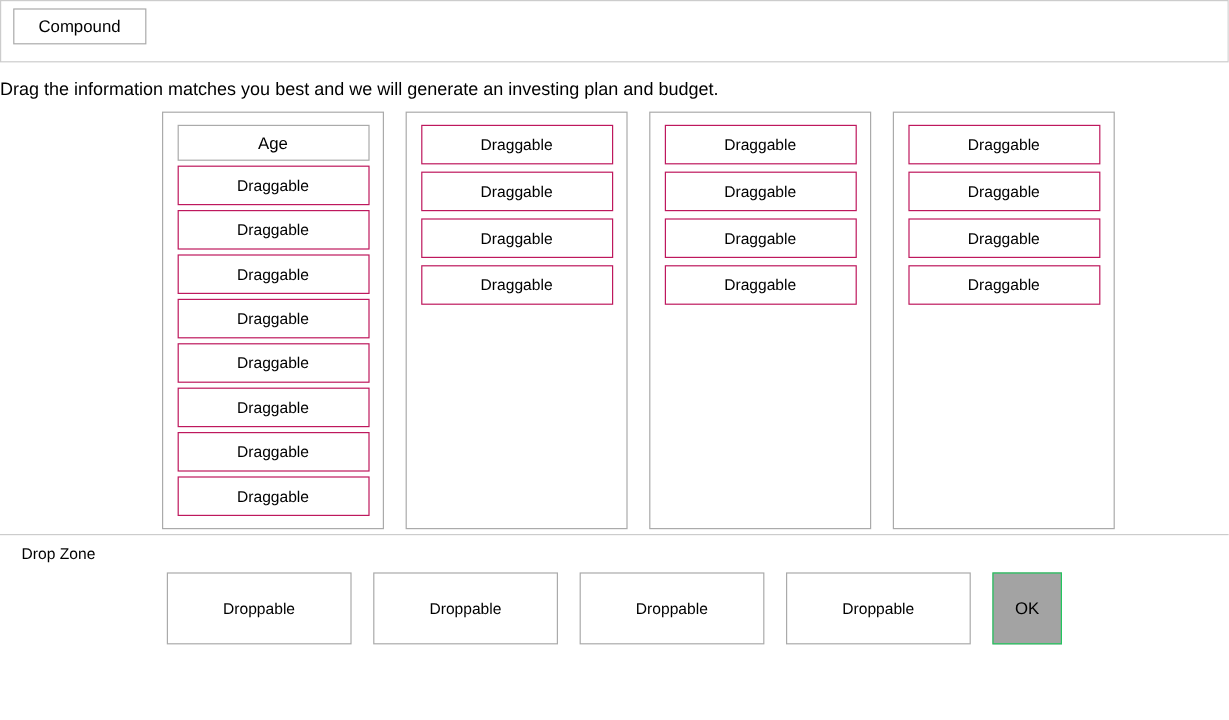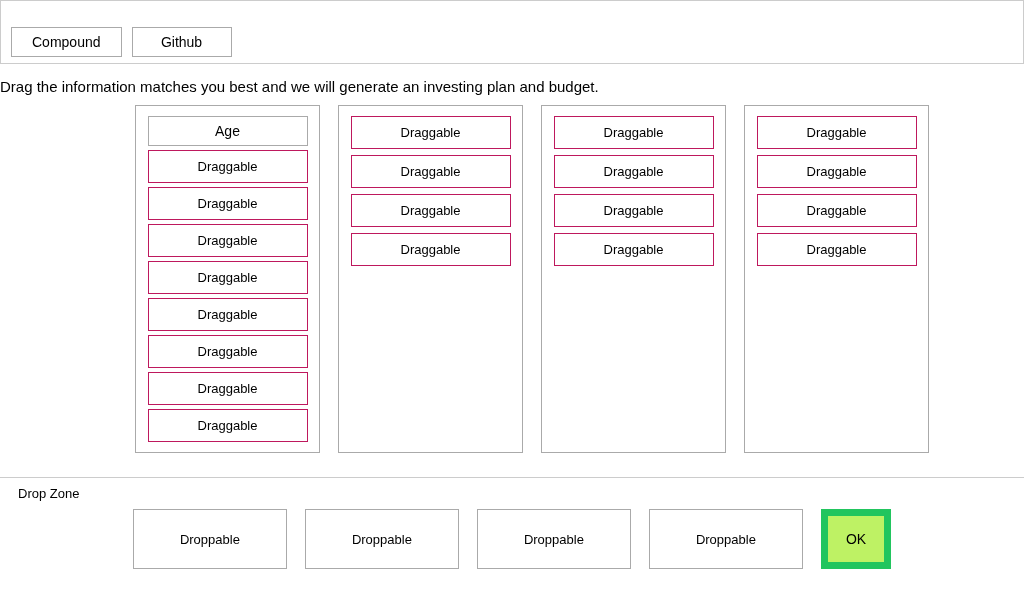--- a/index.html
+++ b/index.html
@@ -12,24 +12,24 @@
     body {
       width: 1024px;
       height: 600px;
       background: #fff;
       overflow: hidden;
     }
 
     
     #header {
       display: flex;
-      align-items: flex-end;
+      align-items: flex-start;
       border: 1px solid #ccc;
       padding: 6px 10px;
-      height: 64px;
+      height: 52px;
       gap: 10px;
     }
 
     .nav-btn {
       border: 1px solid #aaa;
       background: #fff;
       padding: 6px 20px;
       cursor: pointer;
       font-size: 14px;
       min-width: 100px;
@@ -76,21 +76,21 @@
       width: 160px;
       text-align: center;
       cursor: grab;
       background: #fff;
     }
 
     
     #drop-zone-area {
       border-top: 1px solid #ccc;
       padding: 8px 18px 0 18px;
-      margin-top: 24px;
+      margin-top: 4px;
     }
 
     #drop-zone-label {
       font-size: 13px;
       margin-bottom: 8px;
     }
 
     #drop-zone-row {
       display: flex;
       gap: 18px;
@@ -105,39 +105,38 @@
       width: 154px;
       height: 60px;
       text-align: center;
       display: flex;
       align-items: center;
       justify-content: center;
       background: #fff;
     }
 
     .ok-btn {
-      border: 7px solid #22c55e;
-      background: #bef264;
+      border: 1px solid #22c55e;
+      background: #a3a3a3;
       padding: 8px 18px;
       font-size: 14px;
       cursor: pointer;
       height: 60px;
     }
 
     
     .col-age {
       gap: 4px;
     }
   </style>
 </head>
 <body>
 
 <div id="header">
   <button class="nav-btn">Compound</button>
-  <button class="nav-btn">Github</button>
 </div>
 
 <div id="subtitle">Drag the information matches you best and we will generate an investing plan and budget.</div>
 
 <div id="columns-area">
 
   <div class="column col-age">
     <div class="column-header">Age</div>
     <div class="draggable-item">Draggable</div>
     <div class="draggable-item">Draggable</div>

